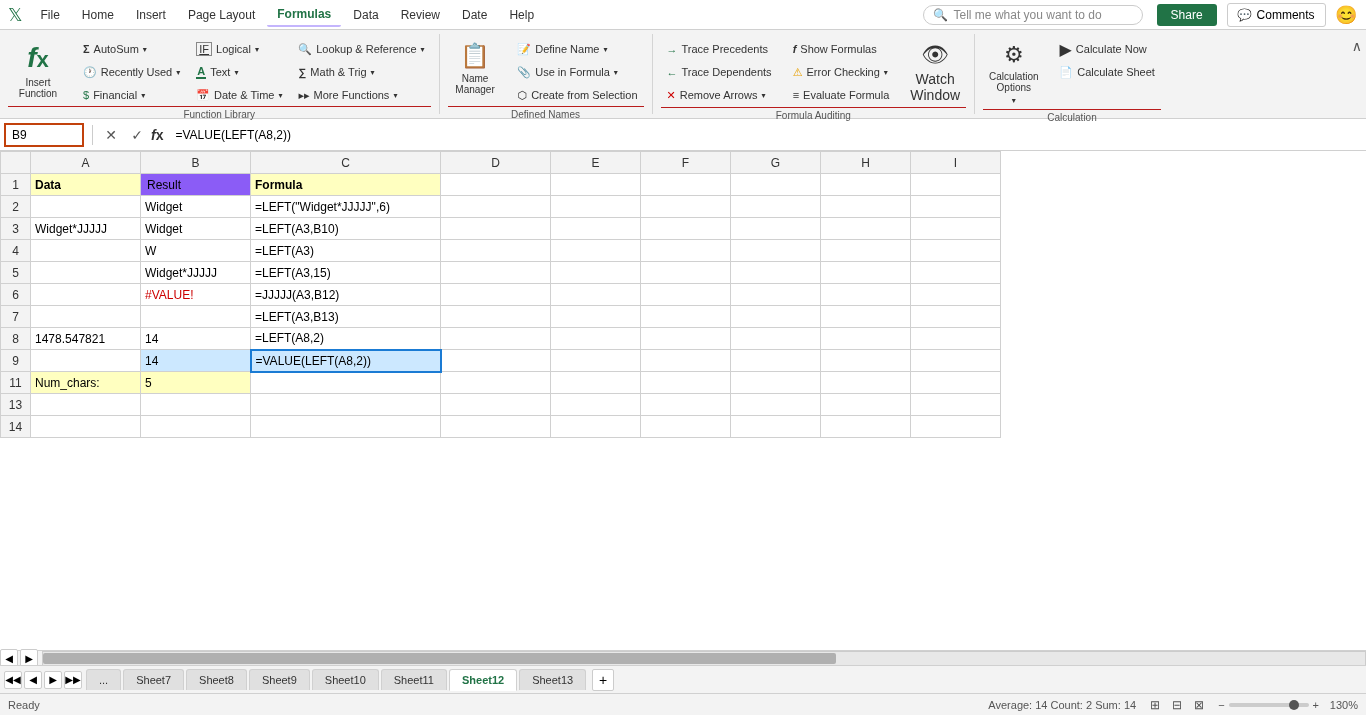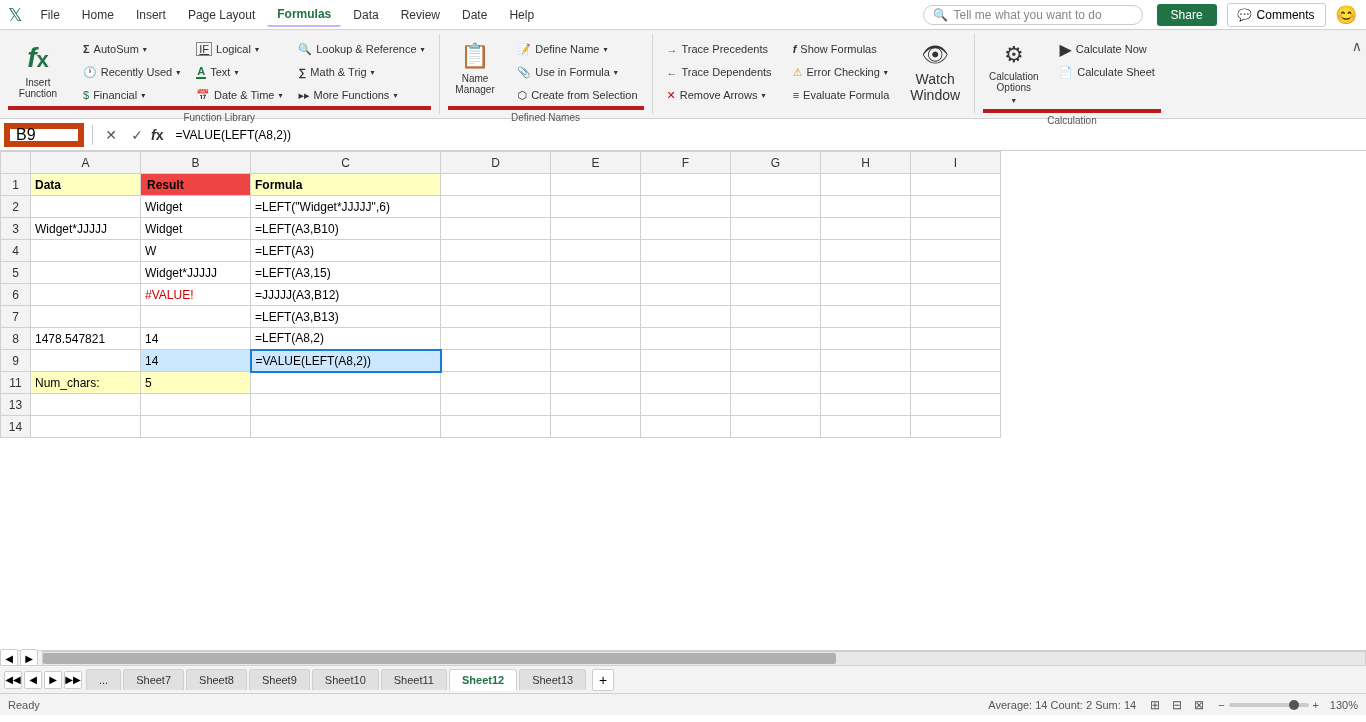--- a/index.html
+++ b/index.html
@@ -88,21 +88,21 @@
       align-items: flex-start;
       gap: 4px;
       flex: 1;
       padding-top: 4px;
     }
     .ribbon-group-label {
       font-size: 10px;
       color: #555;
       text-align: center;
       padding: 2px 0;
-      border-top: 4px solid #b91c1c;
+      border-top: 1px solid #b91c1c;
       margin-top: auto;
     }
     .ribbon-btn {
       display: flex;
       flex-direction: column;
       align-items: center;
       justify-content: center;
       padding: 4px 6px;
       cursor: pointer;
       border-radius: 3px;
@@ -136,23 +136,23 @@
       align-items: center;
       height: 32px;
       border-bottom: 1px solid #d0d0d0;
       background: #fff;
       padding: 0 4px;
       gap: 4px;
     }
     .cell-ref-box {
       width: 80px;
       height: 24px;
-      border: 6px solid #c2410c;
+      border: 2px solid #c2410c;
       padding: 0 6px;
-      font-size: 16px;
+      font-size: 12px;
       display: flex;
       align-items: center;
     }
     .formula-divider {
       width: 1px;
       height: 20px;
       background: #ccc;
       margin: 0 4px;
     }
     .formula-icons {
@@ -534,20 +534,21 @@
             <span>≡</span>
             <span>Evaluate Formula</span>
           </div>
         </div>
         <div class="ribbon-divider"></div>
         <div class="ribbon-btn" style="min-width:55px;">
           <span style="font-size:22px;">👁</span>
           <span style="font-size:14px; text-align:center;">Watch<br>Window</span>
         </div>
       </div>
+      <div class="ribbon-group-label">Formula Auditing</div>
     </div>
 
     <div class="ribbon-group" style="border-right:none;">
       <div class="ribbon-items">
         <div class="ribbon-btn" style="min-width:60px;">
           <span style="font-size:22px;">⚙</span>
           <span style="font-size:10px; text-align:center;">Calculation<br>Options</span>
           <span style="font-size:8px;">▾</span>
         </div>
         <div class="ribbon-divider"></div>
@@ -596,21 +597,21 @@
           <th class="col-F">F</th>
           <th class="col-G">G</th>
           <th class="col-H">H</th>
           <th class="col-I">I</th>
         </tr>
       </thead>
       <tbody id="grid-body">
       <tr>
             <th class="row-header">1</th>
             <td class="col-A" style="background-color: rgb(255, 255, 192); font-weight: bold;">Data</td>
-            <td class="col-B" style="background-color: #ef4444; font-weight: bold; padding-left: 6px;">Result</td>
+            <td class="col-B" style="background-color: #8b5cf6; font-weight: normal; padding-left: 6px;">Result</td>
             <td class="col-C" style="background-color: rgb(255, 255, 192); font-weight: bold;">Formula</td>
             <td class="col-D"></td>
             <td class="col-E"></td>
             <td class="col-F"></td>
             <td class="col-G"></td>
             <td class="col-H"></td>
             <td class="col-I"></td>
           </tr>
           <tr>
             <th class="row-header">2</th>

